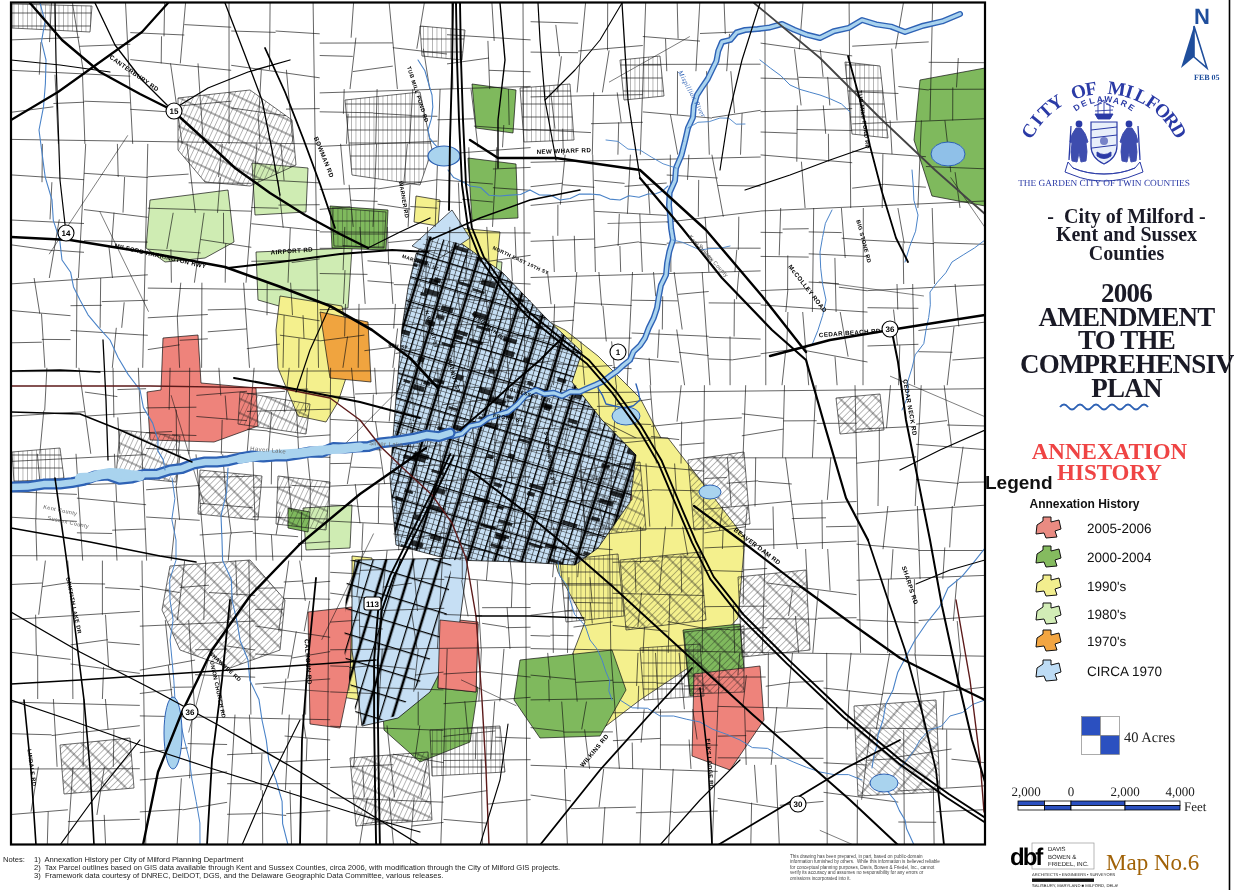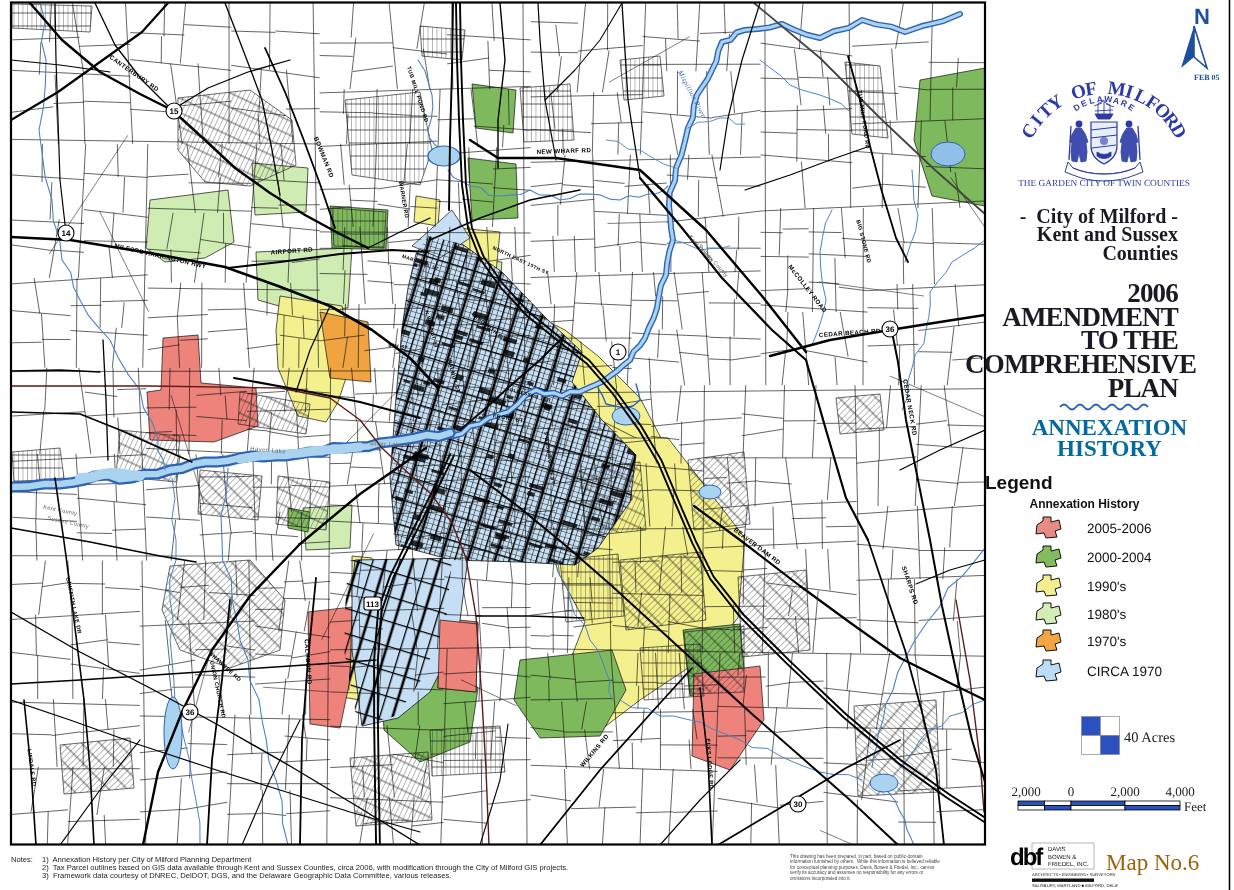--- a/index.html
+++ b/index.html
@@ -1520,30 +1520,30 @@
 <path d="M120,54 L122,88" stroke-width="1.3"></path>
 
 <path d="M50,90 l-3,10 l8,3 q14,6 31,6 q17,0 31,-6 l8,-3 l-3,-10 l-5,6 q-14,6 -31,6 q-17,0 -31,-6 z" fill="#fff" stroke-width="1"></path>
 <path d="M55,96 q14,6 31,6 q17,0 31,-6" stroke-width="0.8"></path>
 </g>
 
 <text x="86" y="114" font-family="Liberation Serif, serif" font-size="9.3" fill="#2A3AA6" text-anchor="middle">"THE GARDEN CITY OF TWIN COUNTIES"</text>
 </svg>
 </div>
 
-<div style="position:absolute;left:965px;top:207px;width:213px;text-align:right;font-family:'Liberation Serif',serif;font-weight:bold;color:#1a1a26">
+<div style="position:absolute;left:1020px;top:207px;width:213px;text-align:center;font-family:'Liberation Serif',serif;font-weight:bold;color:#1a1a26">
 <div style="font-size:20px;line-height:18.4px">-&nbsp; City of Milford -<br>Kent and Sussex<br>Counties</div>
 <div style="font-size:27px;line-height:23.6px;margin-top:20px;letter-spacing:-0.8px">2006<br>AMENDMENT<br>TO THE<br>COMPREHENSIVE<br>PLAN</div>
 </div>
 
 <svg style="position:absolute;left:1058px;top:402px" width="92" height="10" viewBox="0 0 92 10">
 <path d="M2,5 q4,-5 8,0 t8,0 t8,0 t8,0 t8,0 t8,0 t8,0 t8,0 t8,0 t8,0 t8,0" fill="none" stroke="#2E62B5" stroke-width="2"></path>
 </svg>
 
-<div style="position:absolute;left:985px;top:417px;width:249px;text-align:center;font-family:'Liberation Serif',serif;font-weight:bold;font-size:23px;line-height:21px;color:#0369a1">ANNEXATION<br>HISTORY</div>
+<div style="position:absolute;left:985px;top:441px;width:249px;text-align:center;font-family:'Liberation Serif',serif;font-weight:bold;font-size:23px;line-height:21px;color:#ef4444">ANNEXATION<br>HISTORY</div>
 
 <div style="position:absolute;left:985px;top:472px;width:249px;text-align:left;font-family:'Liberation Sans',sans-serif;font-weight:bold;font-size:19px;color:#111">Legend</div>
 <div style="position:absolute;left:985px;top:497px;width:199px;text-align:center;font-family:'Liberation Sans',sans-serif;font-weight:bold;font-size:12px;color:#111">Annexation History</div>
 
 <svg style="position:absolute;left:1034px;top:514px" width="184" height="172" viewBox="0 0 184 172">
 <defs>
 <path id="sw" d="M3,9 L9,5 L9,1 L17,1 L17,6 L25,4 L27,13 L21,15 L23,21 L12,22 L10,17 L2,18 Z"></path>
 </defs>
 <g font-family="Liberation Sans, sans-serif" font-size="13.5" fill="#111">
 <use href="#sw" y="2" fill="#E98B82" stroke="#111" stroke-width="1"></use>
@@ -1597,21 +1597,21 @@
         <text x="40" y="18.5">BOWEN &amp;</text>
         <text x="40" y="26">FRIEDEL, INC.</text>
 </g>
 <text x="24" y="36" font-family="Liberation Sans, sans-serif" font-size="4.1" fill="#111">ARCHITECTS • ENGINEERS • SURVEYORS</text>
 <rect x="24" y="38.5" width="62" height="3.4" fill="#111"></rect>
 <text x="24" y="47" font-family="Liberation Sans, sans-serif" font-size="4.2" fill="#111">SALISBURY, MARYLAND ■ MILFORD, DELAWARE</text>
 </svg>
 
 <div style="position:absolute;left:1106px;top:850px;font-family:'Liberation Serif',serif;font-weight:normal;font-size:23px;color:#a16207">Map No.6</div>
 
-<div style="position:absolute;left:10px;top:855px;font-family:'Liberation Sans',sans-serif;font-size:7.6px;line-height:7.9px;color:#222">
+<div style="position:absolute;left:2px;top:855px;font-family:'Liberation Sans',sans-serif;font-size:7.6px;line-height:7.9px;color:#222">
 <table style="border-collapse:collapse;font-size:7.6px">
         <tbody>
           <tr>
             <td style="vertical-align:top;padding-right:8px">Notes:</td>
 <td>1)&nbsp; Annexation History per City of Milford Planning Department<br>
 2)&nbsp; Tax Parcel outlines based on GIS data available through Kent and Sussex Counties, circa 2006, with modification through the City of Milford GIS projects.<br>
 3)&nbsp; Framework data courtesy of DNREC, DelDOT, DGS, and the Delaware Geographic Data Committee, various releases.</td>
           </tr>
         </tbody>
       </table>

